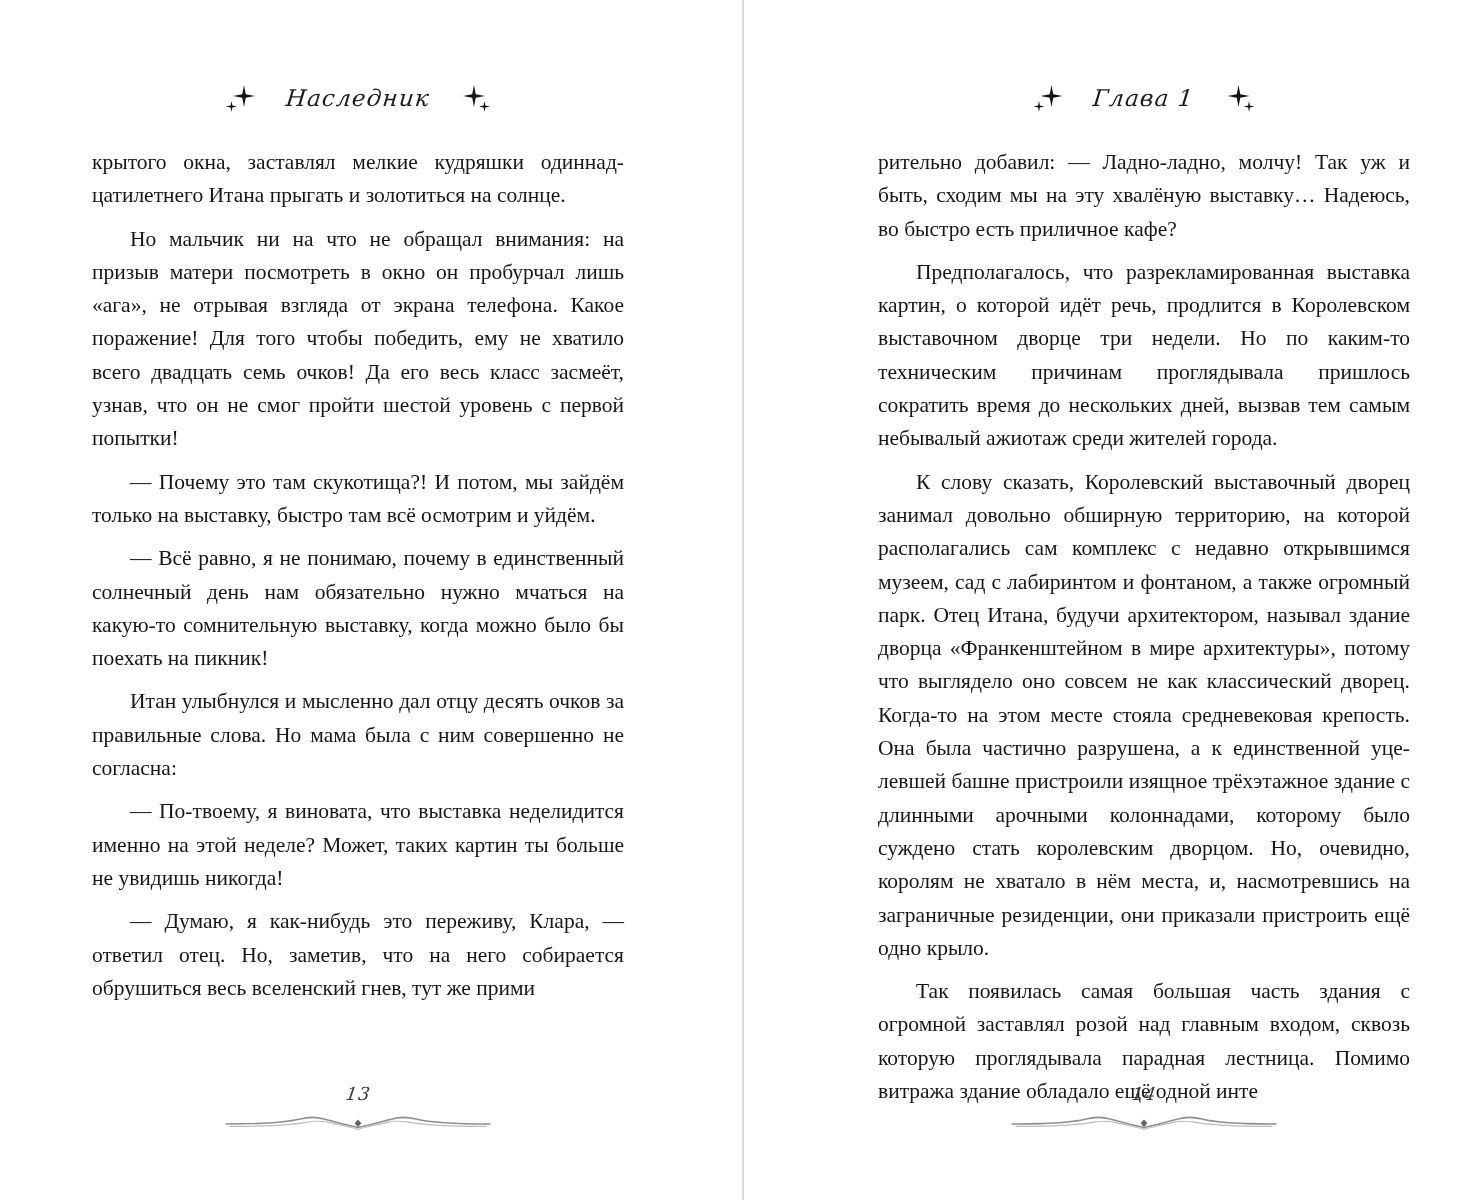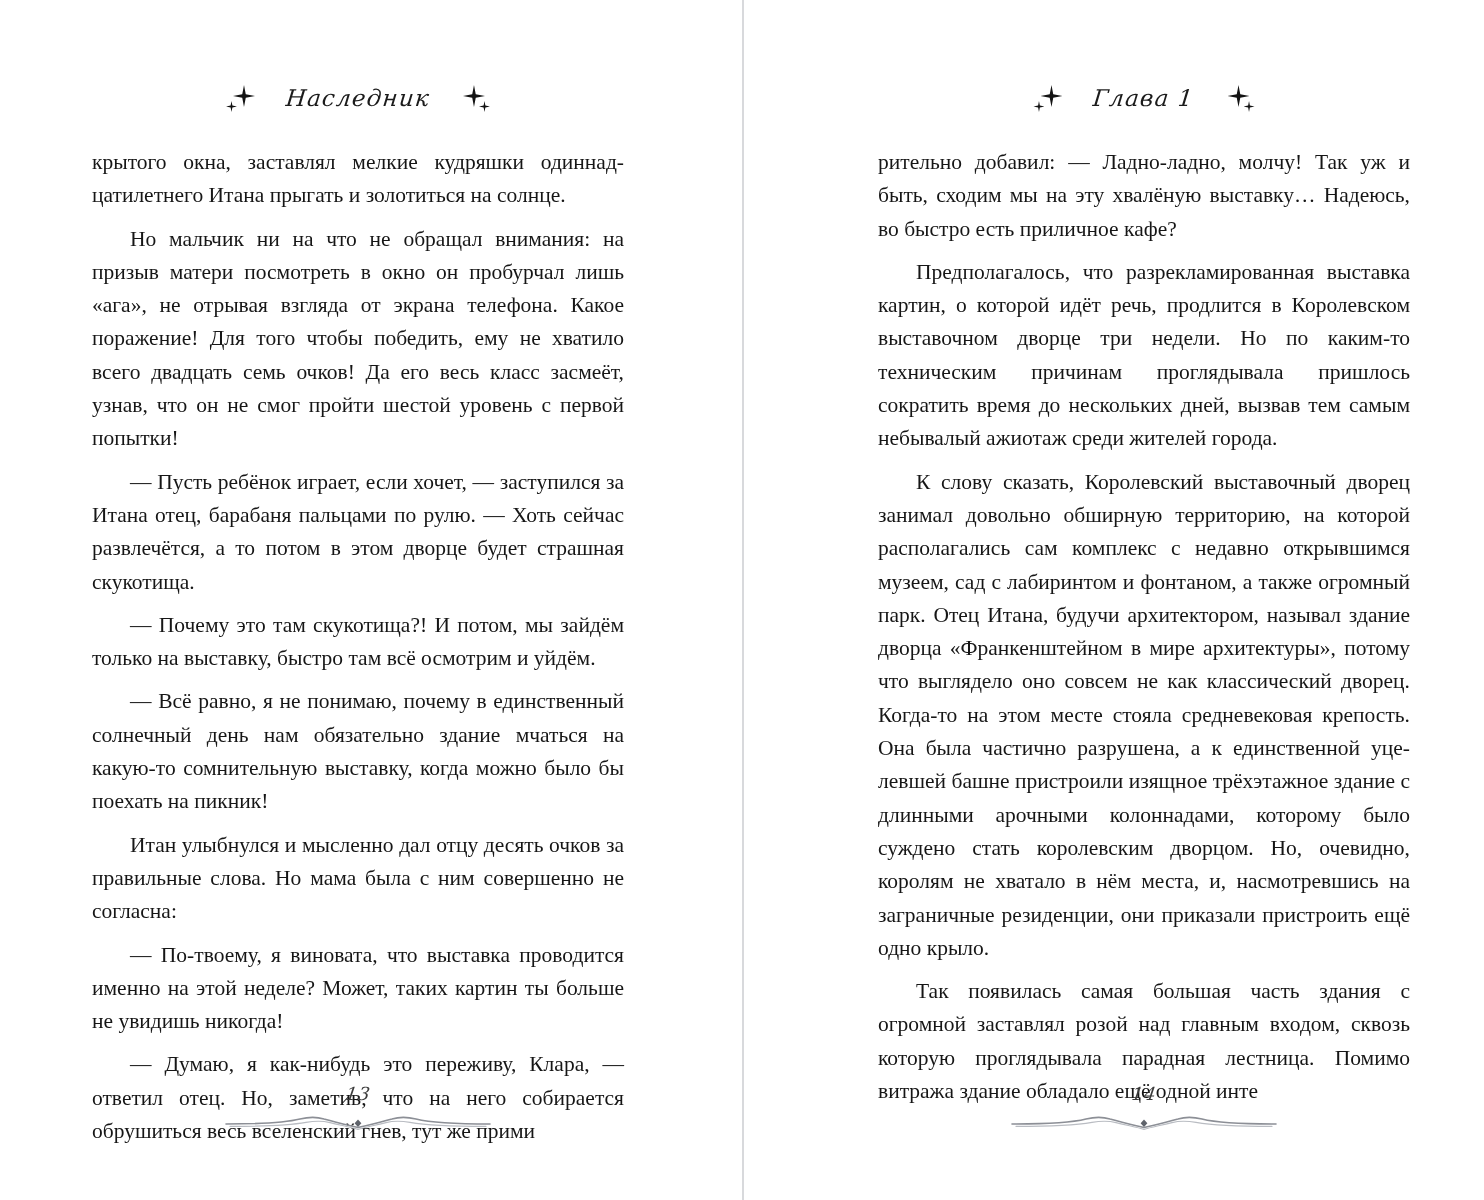--- a/index.html
+++ b/index.html
@@ -158,25 +158,24 @@
       <span class="runhead-title">Наследник</span>
       <span class="sparkle mirror">
         <span class="big"></span>
           <span class="small"></span>
       </span>
     </div>
 
     <div class="textcol">
       <p class="noindent">крытого окна, заставлял мелкие кудряшки одиннад­цатилетнего Итана прыгать и золотиться на солнце.</p>
       <p>Но мальчик ни на что не обращал внимания: на призыв матери посмотреть в окно он пробурчал лишь «ага», не отрывая взгляда от экрана телефона. Какое поражение! Для того чтобы победить, ему не хватило всего двадцать семь очков! Да его весь класс засмеёт, узнав, что он не смог пройти шестой уро­вень с первой попытки!</p>
-      <p>— Пусть ребёнок играет, если хочет, — заступился за Итана отец, барабаня пальцами по рулю. — Хоть сейчас развлечётся, а то потом в этом дворце будет страшная скукотища.</p>
       <p>— Почему это там скукотища?! И потом, мы зайдём только на выставку, быстро там всё осмотрим и уйдём.</p>
-      <p>— Всё равно, я не понимаю, почему в единствен­ный солнечный день нам обязательно здание мчать­ся на какую-то сомнительную выставку, когда мож­но было бы поехать на пикник!</p>
+      <p>— Всё равно, я не понимаю, почему в единствен­ный солнечный день нам обязательно нужно мчать­ся на какую-то сомнительную выставку, когда мож­но было бы поехать на пикник!</p>
       <p>Итан улыбнулся и мысленно дал отцу десять оч­ков за правильные слова. Но мама была с ним совер­шенно не согласна:</p>
-      <p>— По-твоему, я виновата, что выставка прово­дится именно на этой неделе? Может, таких картин ты больше не увидишь никогда!</p>
+      <p>— По-твоему, я виновата, что выставка недели­дится именно на этой неделе? Может, таких картин ты больше не увидишь никогда!</p>
       <p>— Думаю, я как-нибудь это переживу, Клара, — ответил отец. Но, заметив, что на него собирается обрушиться весь вселенский гнев, тут же прими­</p>
     </div>
 
     <div class="folio-wrap">
       <span class="folio">13</span>
       <svg class="ornament" viewBox="0 0 268 22">
         <path d="M2 14 C 40 14, 60 13, 76 9 C 86 6.5, 92 6.5, 100 9 C 116 13.5, 126 15.5, 134 17.5
                  C 142 15.5, 152 13.5, 168 9 C 176 6.5, 182 6.5, 192 9 C 208 13, 228 14, 266 14" fill="none" stroke="#8c8f96" stroke-width="1.6" stroke-linecap="round"></path>
         <path d="M6 16.4 C 44 16.4, 64 15.6, 82 12.4 C 92 10.6, 98 10.6, 106 12.6 C 120 16, 128 17.6, 134 19.4
                  C 140 17.6, 148 16, 162 12.6 C 170 10.6, 176 10.6, 186 12.4 C 204 15.6, 224 16.4, 262 16.4" fill="none" stroke="#b9bcc2" stroke-width="1.1" stroke-linecap="round"></path>

